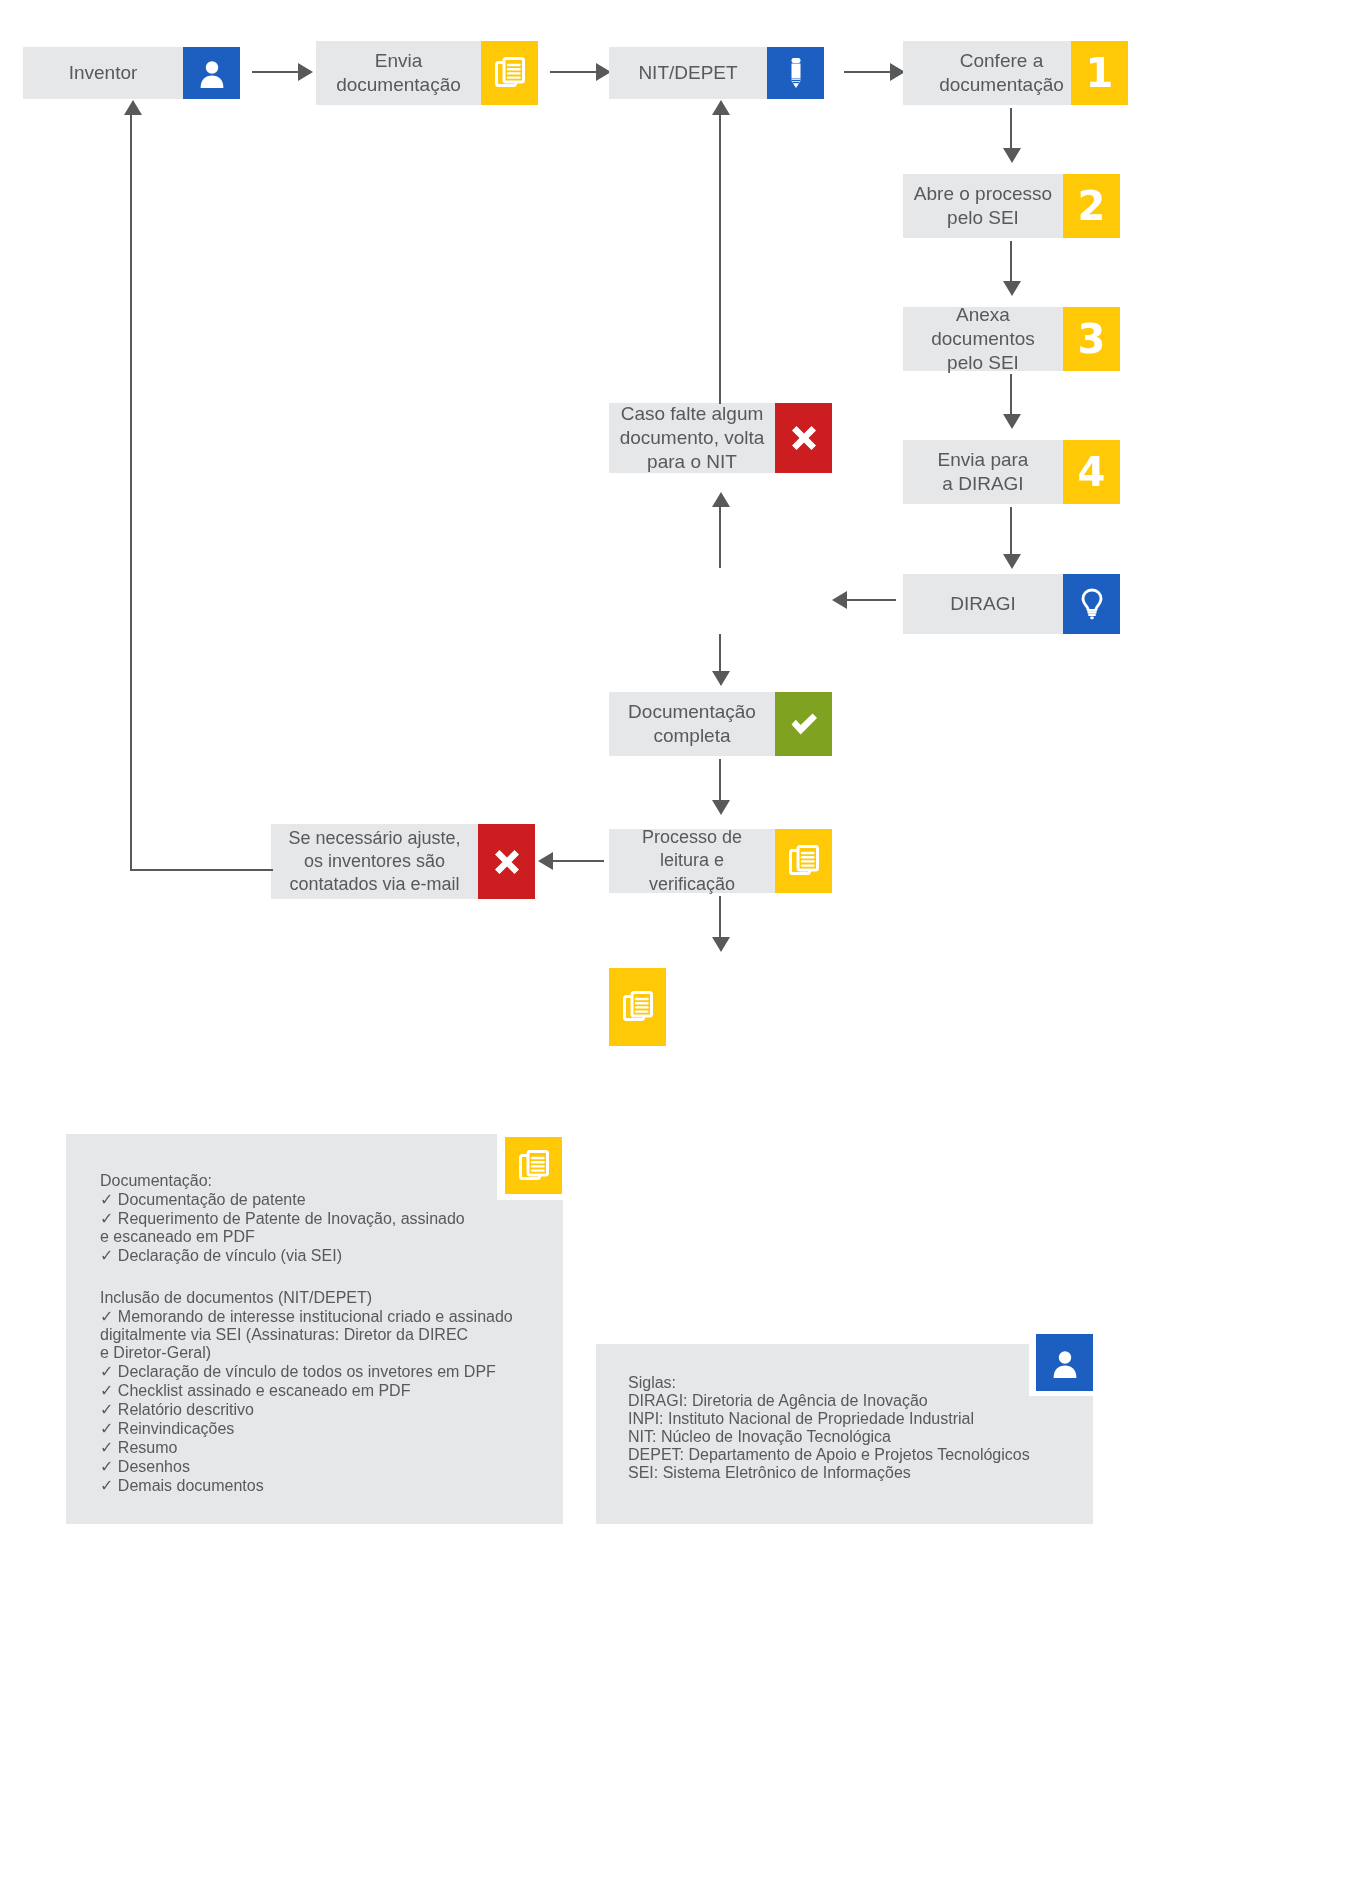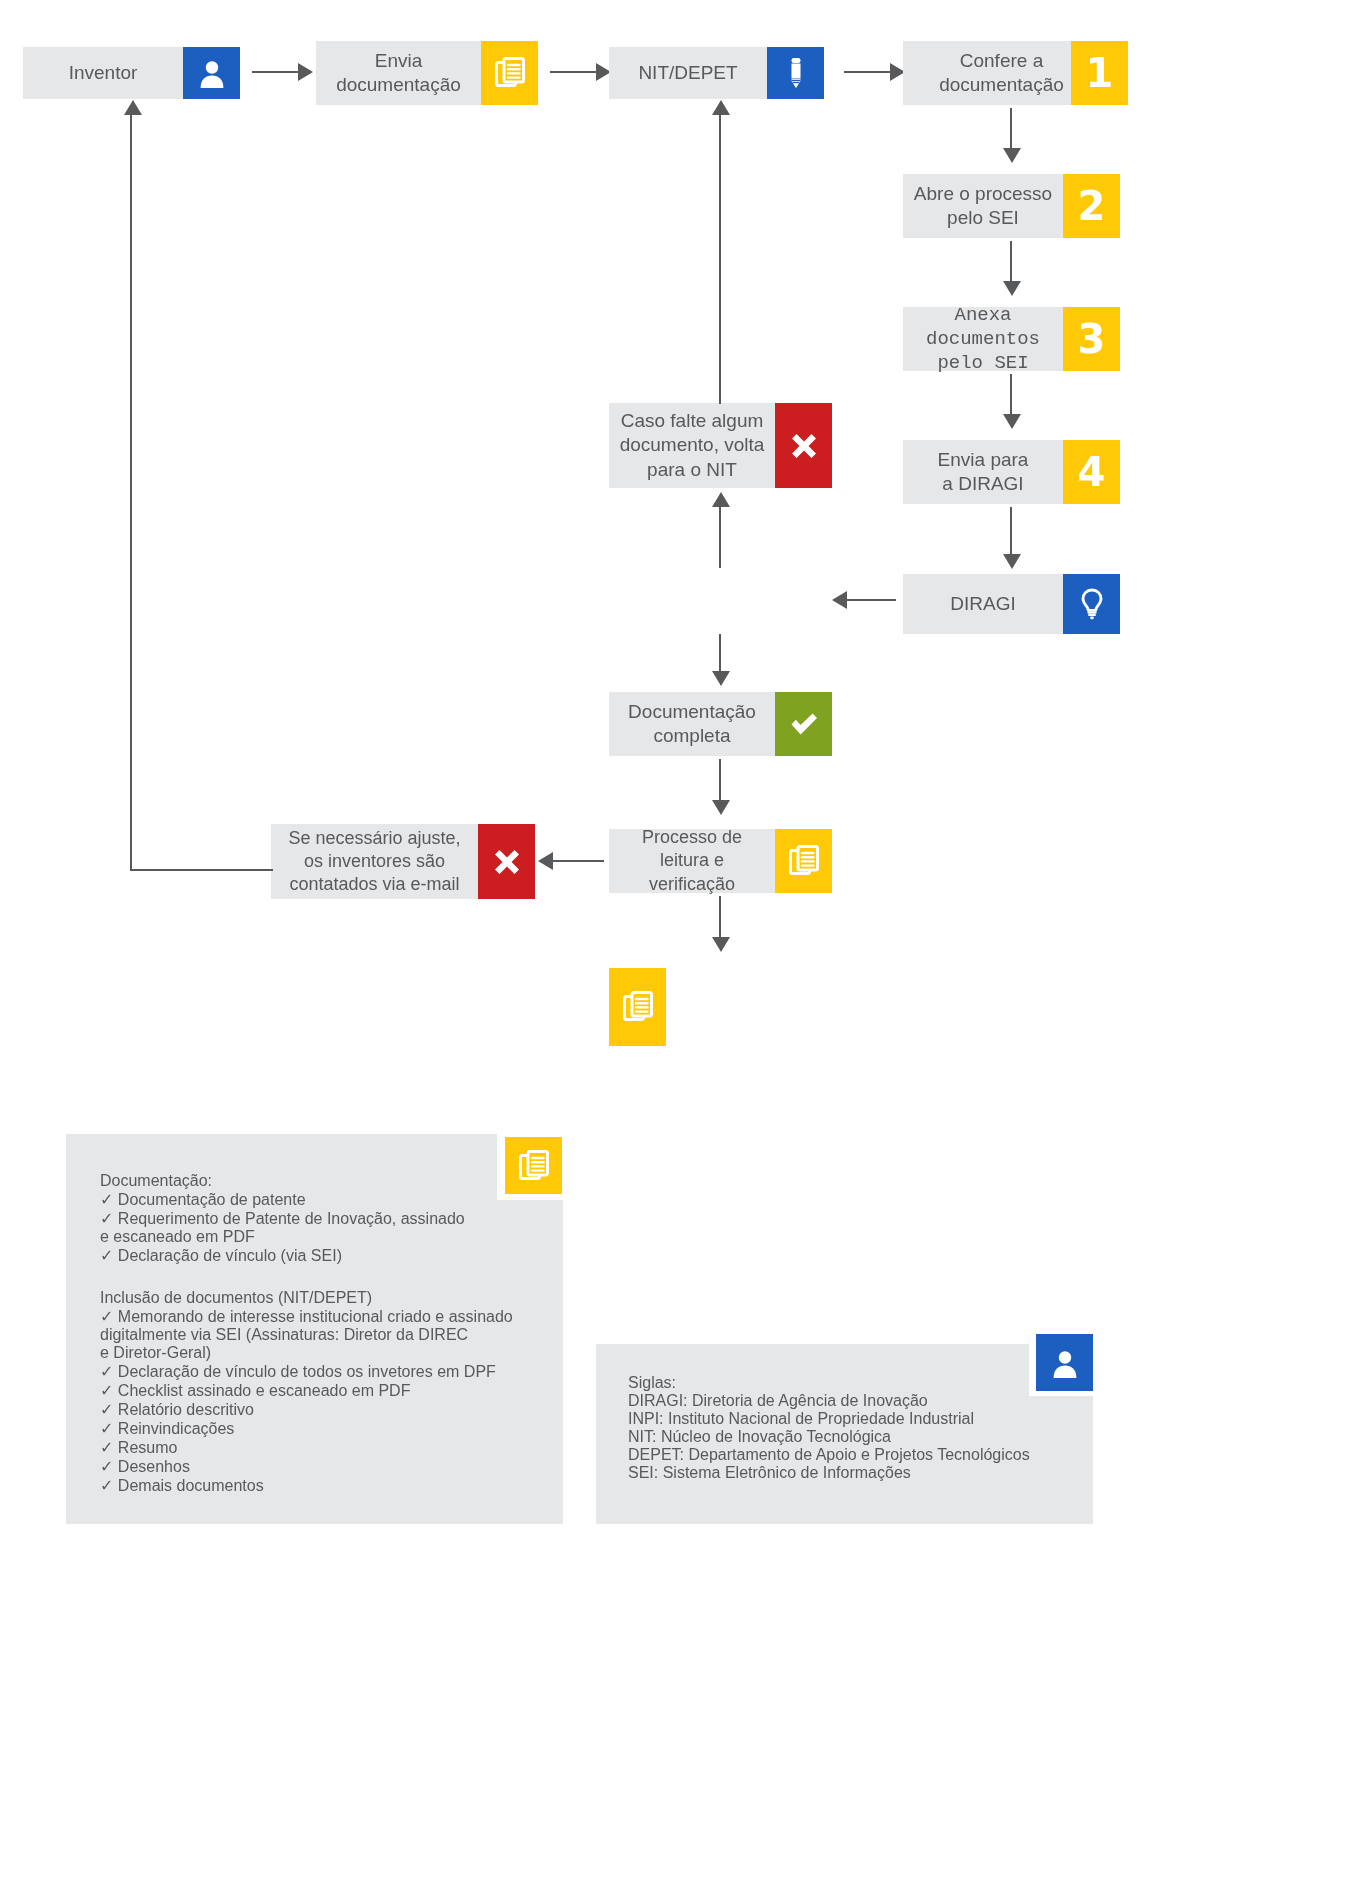--- a/index.html
+++ b/index.html
@@ -125,21 +125,21 @@
   <div class="node" style="left:903px;top:174px;width:217px;height:64px;">
     <div class="label" style="width:160px;white-space:pre-line;">Abre o processo
 pelo SEI</div>
     <div class="tile yellow num">2</div>
   </div>
 
   <div class="line v" style="left:1010px;top:241px;width:2px;height:45px;"></div>
   <div class="arrowhead ah-down" style="left:1003px;top:281px;"></div>
 
   <div class="node" style="left:903px;top:307px;width:217px;height:64px;">
-    <div class="label" style="width:192px;white-space:pre-line;font-family:Liberation Mono, monospace;">Anexa documentos
+    <div class="label" style="width:192px;white-space:pre-line;">Anexa documentos
 pelo SEI</div>
     <div class="tile yellow num">3</div>
   </div>
 
   <div class="line v" style="left:1010px;top:374px;width:2px;height:45px;"></div>
   <div class="arrowhead ah-down" style="left:1003px;top:414px;"></div>
 
   <div class="node" style="left:903px;top:440px;width:217px;height:64px;">
     <div class="label" style="width:160px;white-space:pre-line;">Envia para
 a DIRAGI</div>
@@ -163,21 +163,21 @@
     </div>
   </div>
 
   <div class="line h" style="left:846px;top:599px;width:50px;"></div>
   <div class="arrowhead ah-left" style="left:832px;top:591px;"></div>
 
 
   <div class="line v" style="left:719px;top:498px;width:2px;height:70px;"></div>
   <div class="arrowhead ah-up" style="left:712px;top:492px;"></div>
 
-  <div class="node" style="left:609px;top:403px;width:223px;height:85px;">
+  <div class="node" style="left:609px;top:403px;width:223px;height:70px;">
     <div class="label" style="width:166px;white-space:pre-line;">Caso falte algum
 documento, volta
 para o NIT</div>
     <div class="tile red">
       <svg width="34" height="34" viewBox="0 0 34 34" aria-hidden="true">
         <path d="M9.5 5 L17 12.5 L24.5 5 L29 9.5 L21.5 17 L29 24.5 L24.5 29 L17 21.5 L9.5 29 L5 24.5 L12.5 17 L5 9.5 Z" fill="#ffffff"></path>
       </svg>
     </div>
   </div>
 

